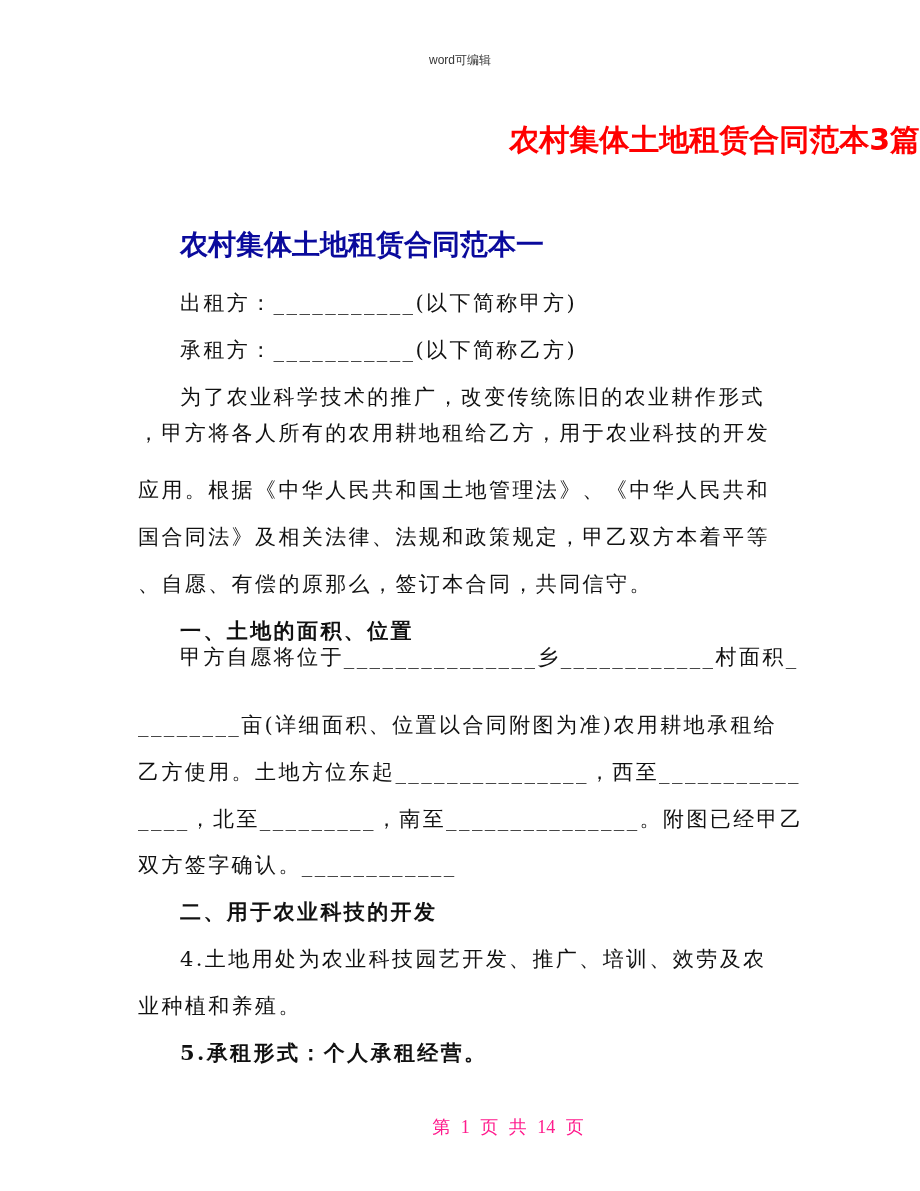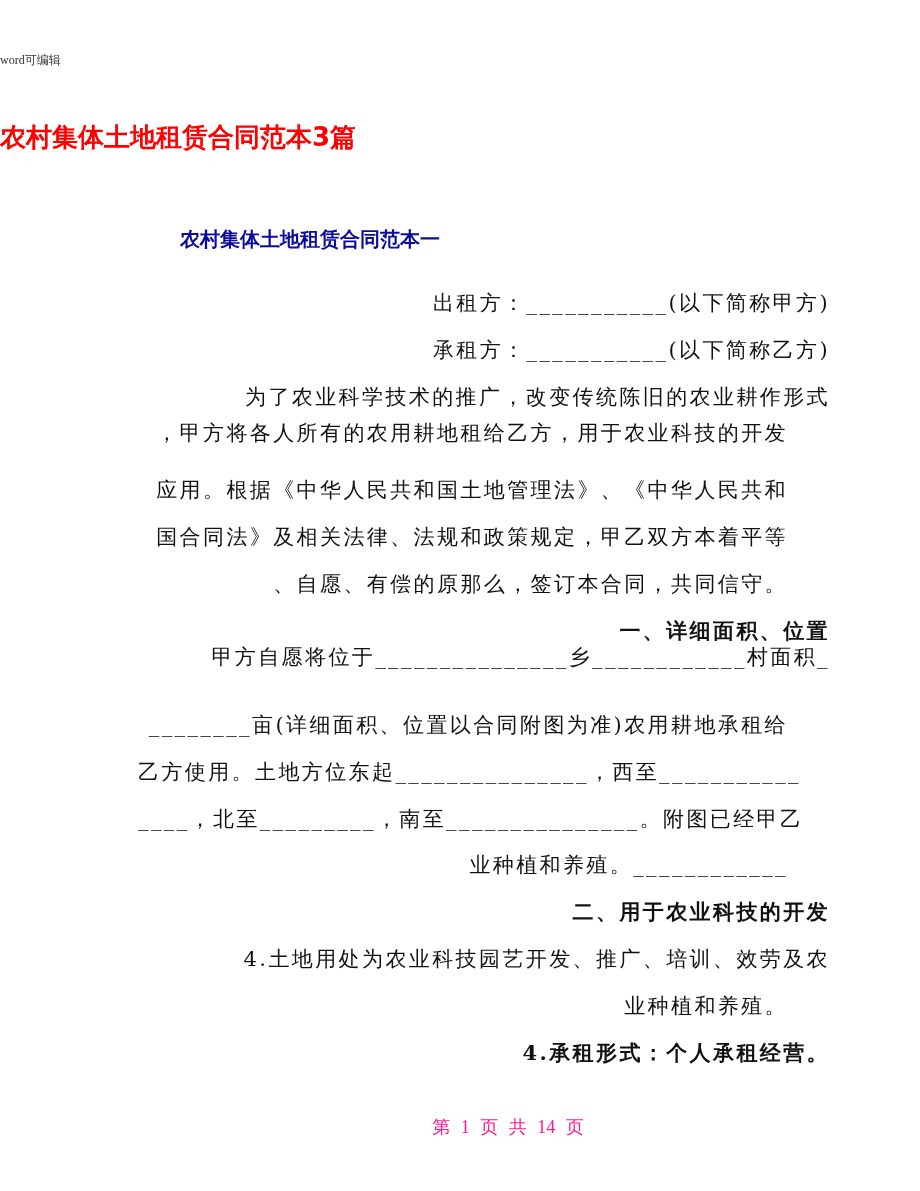--- a/index.html
+++ b/index.html
@@ -1,49 +1,49 @@
 <!DOCTYPE html>
 <html><head>
 <meta charset="utf-8">
 <style>
   html, body { margin:0; padding:0; background:#ffffff; }
   body { width:920px; height:1191px; position:relative; overflow:hidden;
          font-family:"DejaVu Serif","Liberation Serif",serif; color:#111; }
-  .header { position:absolute; top:52px; left:0; width:920px; 
-            font-size:12px; color:#333; font-family:Liberation Serif, serif; }
-  .title { position:absolute; top:120px; left:0; width:920px; text-align:left;
-           font-size:26px; font-weight:bold; color:#ff0000;
+  .header { position:absolute; top:52px; left:0; width:920px; text-align:center;
+            font-size:12px; color:#333; font-family:Liberation Sans, sans-serif; }
+  .title { position:absolute; top:120px; left:0; width:920px; text-align:right;
+           font-size:30px; font-weight:bold; color:#ff0000;
            font-family:"DejaVu Sans","Liberation Sans",sans-serif; letter-spacing:0px; }
-  .subtitle { position:absolute; top:226px; left:180px; font-size:20px; font-weight:bold;
+  .subtitle { position:absolute; top:226px; left:180px; font-size:28px; font-weight:bold;
               color:#0a0a9c; font-family:"DejaVu Sans","Liberation Sans",sans-serif; }
   .line { position:absolute; left:138px; width:650px; font-size:21px; line-height:26px;
-          white-space:nowrap; letter-spacing:2.4px;text-align:right; }
+          white-space:nowrap; letter-spacing:2.4px; }
   .indent { left:180px; }
   .bold { font-weight:bold; }
   .footer { position:absolute; top:1115px; left:0; width:920px; text-align:center;
             font-size:18px; color:#ff1a8c; font-family:"Liberation Serif",serif; word-spacing:6px;margin-left:48px; }
 </style>
 </head>
 <body>
 
 <div class="header">word可编辑</div>
 <div class="title">农村集体土地租赁合同范本3篇</div>
 <div class="subtitle">农村集体土地租赁合同范本一</div>
 
 <div class="line indent" style="top:290px">出租方：___________(以下简称甲方)</div>
 <div class="line indent" style="top:337px">承租方：___________(以下简称乙方)</div>
 <div class="line indent" style="top:384px">为了农业科学技术的推广，改变传统陈旧的农业耕作形式</div>
 <div class="line" style="top:420px">，甲方将各人所有的农用耕地租给乙方，用于农业科技的开发</div>
 <div class="line" style="top:477px">应用。根据《中华人民共和国土地管理法》、《中华人民共和</div>
 <div class="line" style="top:524px">国合同法》及相关法律、法规和政策规定，甲乙双方本着平等</div>
 <div class="line" style="top:571px">、自愿、有偿的原那么，签订本合同，共同信守。</div>
-<div class="line indent bold" style="top:618px">一、详细面积、位置</div>
+<div class="line indent bold" style="top:618px">一、土地的面积、位置</div>
 <div class="line indent" style="top:644px">甲方自愿将位于_______________乡____________村面积_</div>
 <div class="line" style="top:712px">________亩(详细面积、位置以合同附图为准)农用耕地承租给</div>
 <div class="line" style="top:759px">乙方使用。土地方位东起_______________，西至___________</div>
 <div class="line" style="top:806px">____，北至_________，南至_______________。附图已经甲乙</div>
-<div class="line" style="top:852px">业种植和养殖。____________</div>
+<div class="line" style="top:852px">双方签字确认。____________</div>
 <div class="line indent bold" style="top:899px">二、用于农业科技的开发</div>
 <div class="line indent" style="top:946px">4.土地用处为农业科技园艺开发、推广、培训、效劳及农</div>
 <div class="line" style="top:993px">业种植和养殖。</div>
-<div class="line indent bold" style="top:1040px">4.承租形式：个人承租经营。</div>
+<div class="line indent bold" style="top:1040px">5.承租形式：个人承租经营。</div>
 
 <div class="footer">第 1 页 共 14 页</div>
 
 </body></html>

